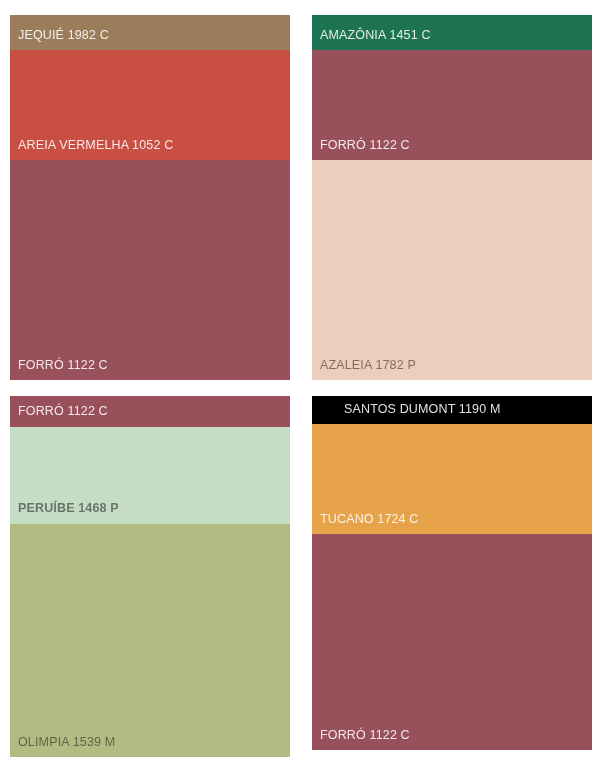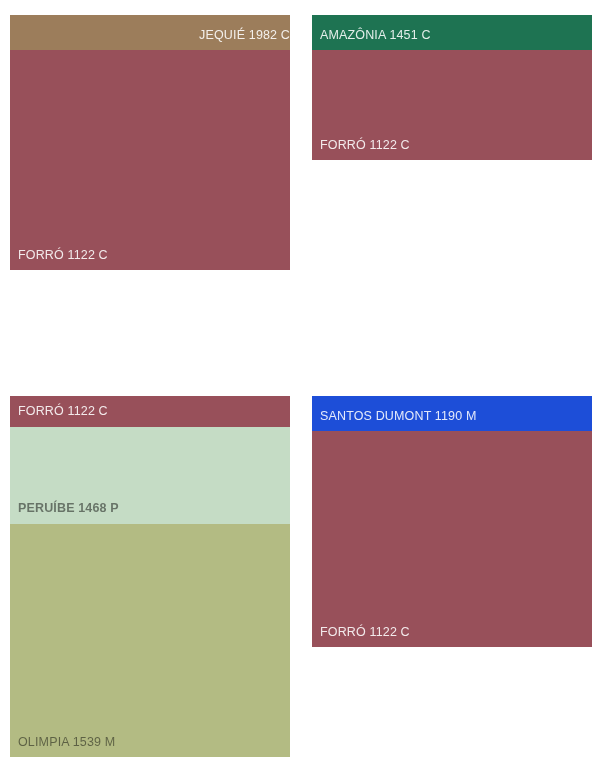--- a/index.html
+++ b/index.html
@@ -53,51 +53,60 @@
   }
   .label-light { color: rgba(255,255,255,0.88); }
   .label-dark  { color: rgba(0,0,0,0.48); }
 </style>
 </head>
 <body style="background: rgb(255, 255, 255);">
 
 <div class="palette-grid">
 
   <div class="palette-card">
-    <div class="swatch" style="background-color: rgb(156, 125, 91); height: 35px; justify-content: flex-end;">
+    <div class="swatch" style="background-color: rgb(156, 125, 91); height: 35px;">
       <span class="swatch-label label-light">JEQUIÉ 1982 C</span>
+    </div>
+    <div class="swatch" style="background-color: rgb(201, 79, 66); height: 110px;">
+      <span class="swatch-label label-light">AREIA VERMELHA 1052 C</span>
     </div>
     <div class="swatch" style="background-color: rgb(152, 80, 90); height: 220px;">
       <span class="swatch-label label-light">FORRÓ 1122 C</span>
     </div>
   </div>
 
   <div class="palette-card">
     <div class="swatch" style="background-color: rgb(30, 115, 82); height: 35px;">
       <span class="swatch-label label-light">AMAZÔNIA 1451 C</span>
     </div>
     <div class="swatch" style="background-color: rgb(152, 80, 90); height: 110px;">
       <span class="swatch-label label-light">FORRÓ 1122 C</span>
+    </div>
+    <div class="swatch" style="background-color: rgb(237, 205, 188); height: 220px;">
+      <span class="swatch-label label-dark">AZALEIA 1782 P</span>
     </div>
   </div>
 
   <div class="palette-card">
     <div class="swatch" style="background-color: rgb(152, 80, 90); height: 35px;">
       <span class="swatch-label label-light">FORRÓ 1122 C</span>
     </div>
     <div class="swatch" style="background-color: rgb(197, 220, 197); height: 110px; font-weight: bold;">
       <span class="swatch-label label-dark">PERUÍBE 1468 P</span>
     </div>
     <div class="swatch" style="background-color: rgb(179, 187, 131); height: 264px;">
       <span class="swatch-label label-dark">OLIMPIA 1539 M</span>
     </div>
   </div>
 
   <div class="palette-card">
-    <div class="swatch" style="background-color: #1d4ed8; height: 35px;">
+    <div class="swatch" style="background-color: #000000; height: 28px; padding-left: 24px;">
       <span class="swatch-label label-light">SANTOS DUMONT 1190 M</span>
+    </div>
+    <div class="swatch" style="background-color: rgb(231, 163, 73); height: 110px;">
+      <span class="swatch-label label-light">TUCANO 1724 C</span>
     </div>
     <div class="swatch" style="background-color: rgb(152, 80, 90); height: 216px;">
       <span class="swatch-label label-light">FORRÓ 1122 C</span>
     </div>
   </div>
 
 </div>
 
 </body></html>

